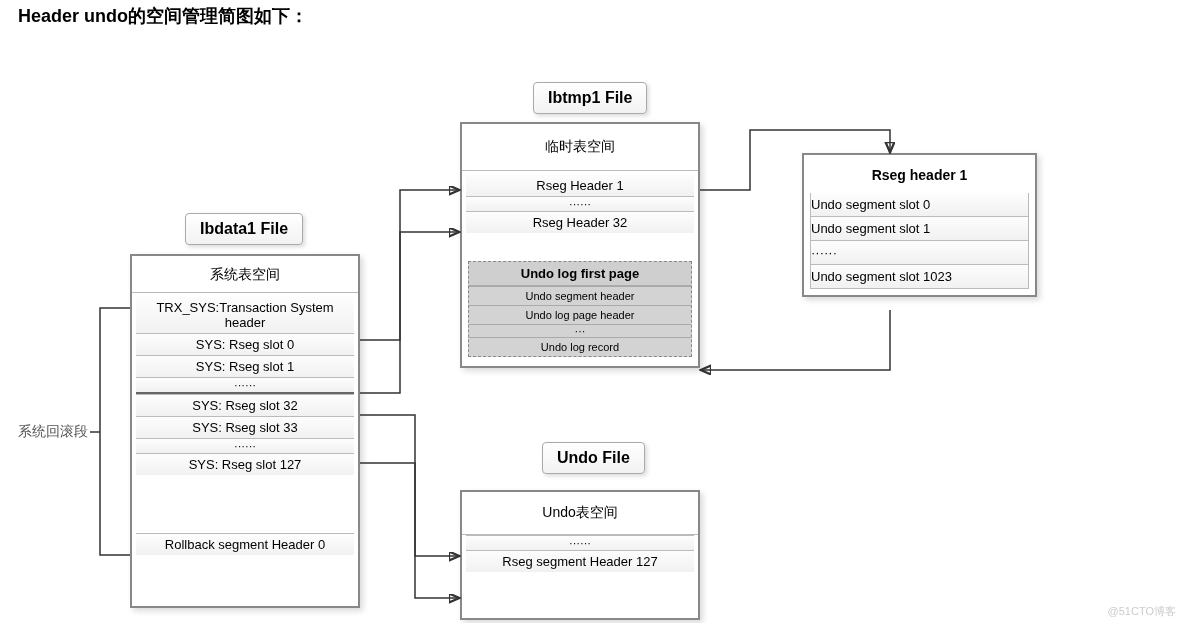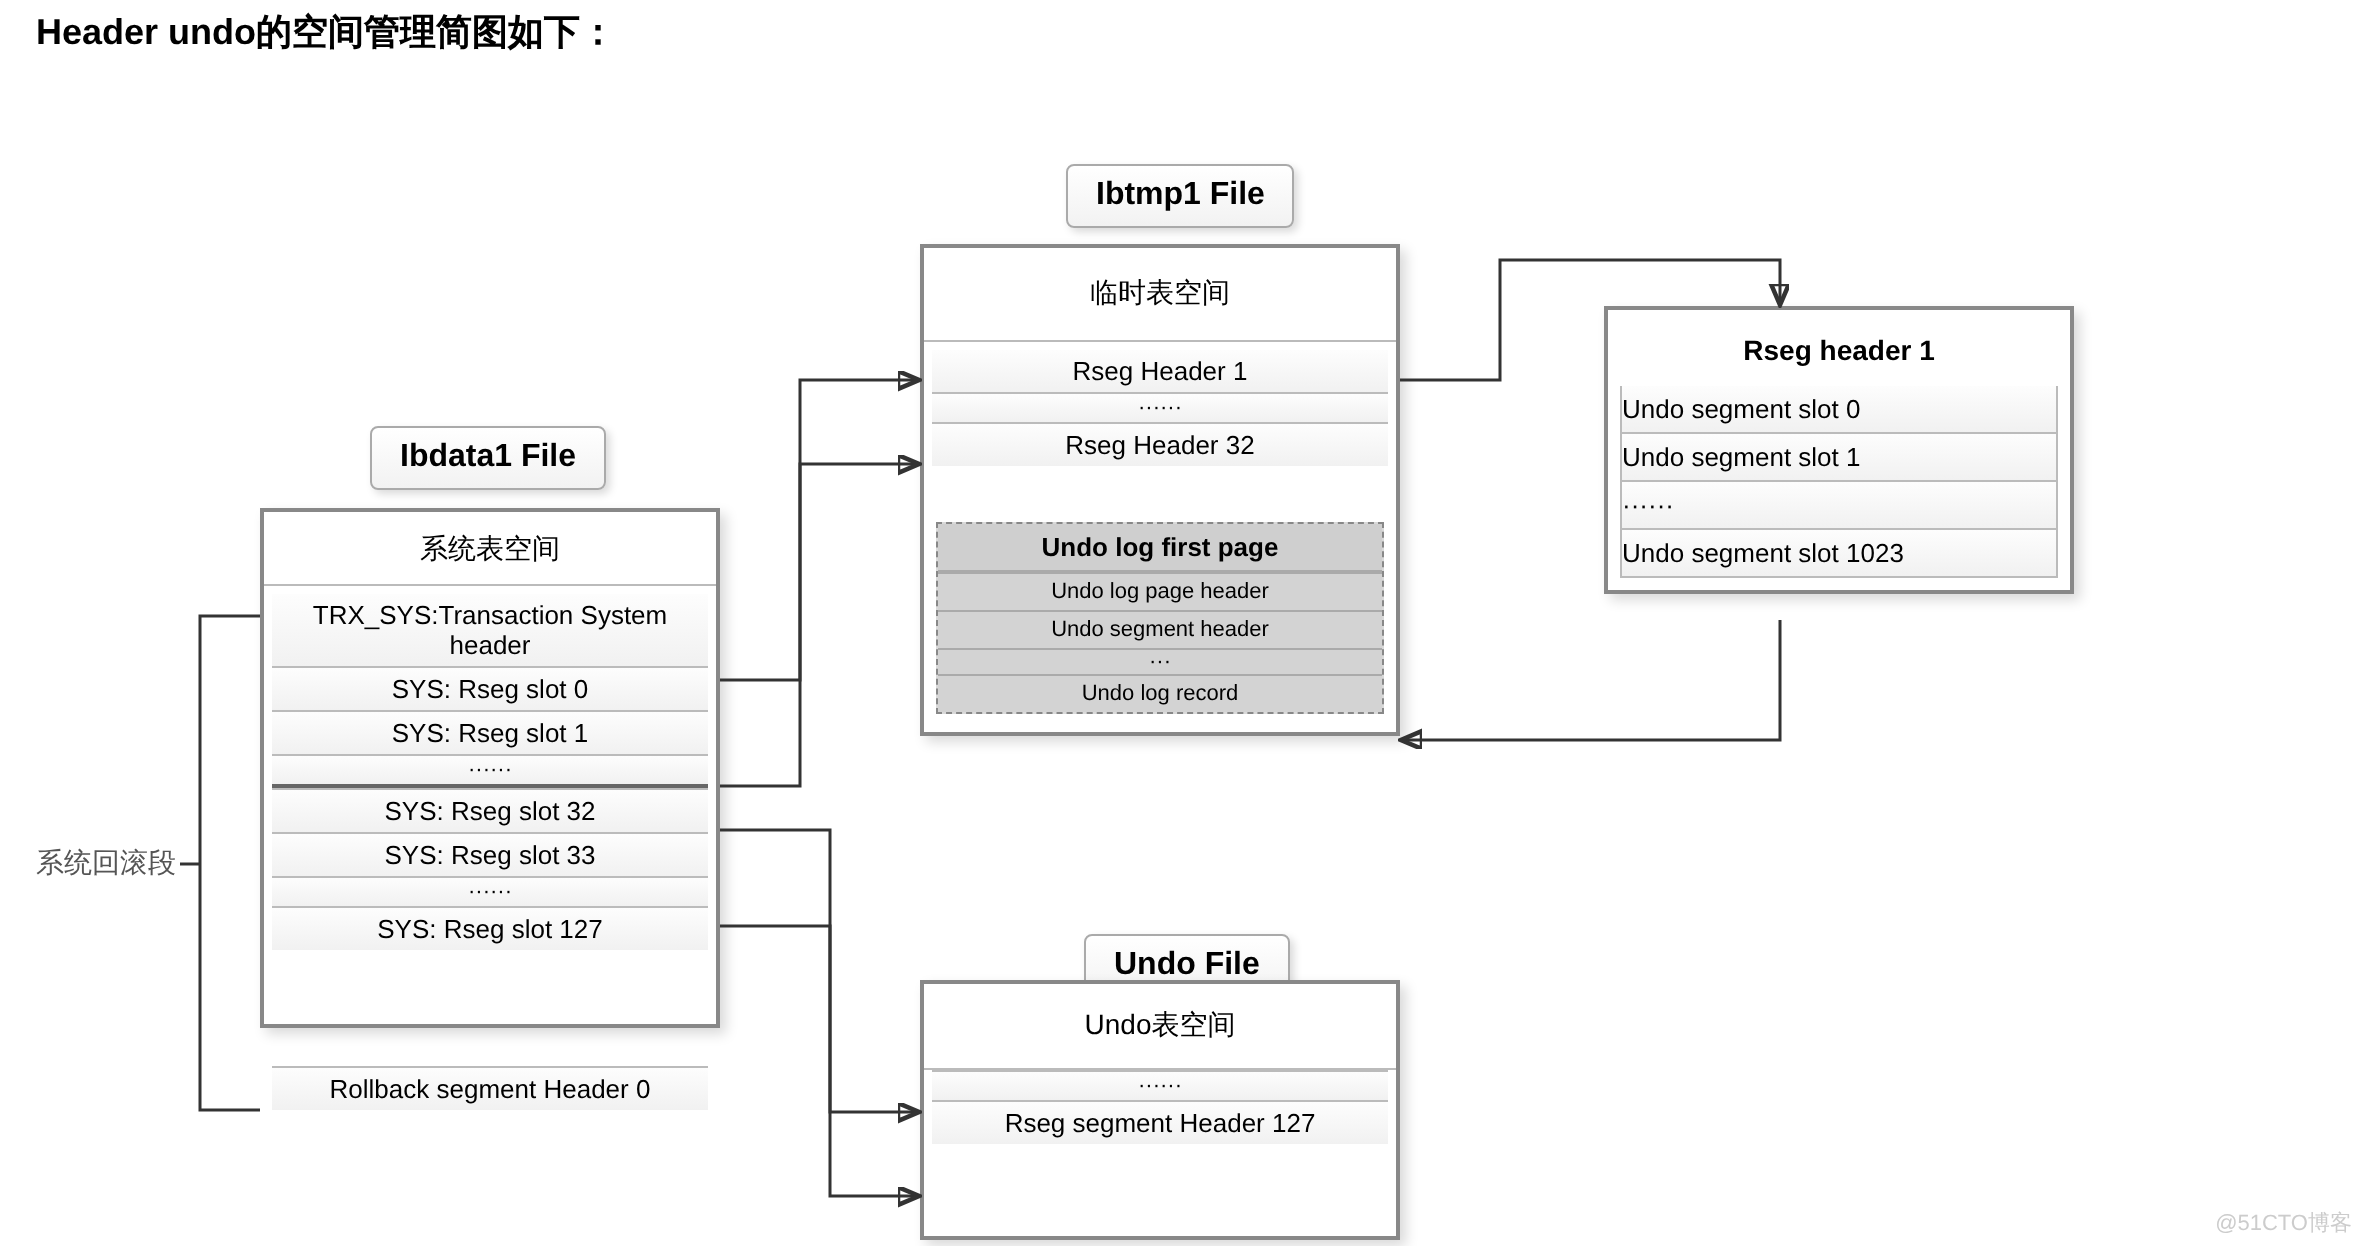--- a/index.html
+++ b/index.html
@@ -123,23 +123,23 @@
 </style>
 </head>
 <body>
 
 <div class="title">Header undo的空间管理简图如下：</div>
 
 <div class="caption" style="left:18px; top:423px;">系统回滚段</div>
 
 <div class="label-box" style="left:185px; top:213px;">Ibdata1 File</div>
 <div class="label-box" style="left:533px; top:82px;">Ibtmp1 File</div>
-<div class="label-box" style="left:542px; top:467px;">Undo File</div>
-
-<div class="file-box" style="left:130px; top:254px; width:230px; height:260px;">
+<div class="label-box" style="left:542px; top:442px;">Undo File</div>
+
+<div class="file-box" style="left:130px; top:254px; width:230px; height:354px;">
   <div class="file-header">系统表空间</div>
   <div class="row first">TRX_SYS:Transaction System header</div>
   <div class="row">SYS: Rseg slot 0</div>
   <div class="row">SYS: Rseg slot 1</div>
   <div class="row thin">······</div>
   <div class="hr-thick"></div>
   <div class="row">SYS: Rseg slot 32</div>
   <div class="row">SYS: Rseg slot 33</div>
   <div class="row thin">······</div>
   <div class="row">SYS: Rseg slot 127</div>
@@ -149,22 +149,22 @@
 </div>
 
 <div class="file-box" style="left:460px; top:122px; width:240px; height:246px;">
   <div class="file-header" style="padding:14px 0;">临时表空间</div>
   <div class="row first">Rseg Header  1</div>
   <div class="row thin">······</div>
   <div class="row">Rseg Header  32</div>
   <div class="gap" style="height:22px;"></div>
   <div class="undo-group">
     <div class="g-title">Undo log first page</div>
+    <div class="g-row">Undo segment header</div>
     <div class="g-row">Undo log  page header</div>
-    <div class="g-row">Undo segment header</div>
     <div class="g-row" style="padding:0;">···</div>
     <div class="g-row">Undo log record</div>
   </div>
 </div>
 
 <div class="file-box" style="left:460px; top:490px; width:240px; height:130px;">
   <div class="file-header" style="padding:12px 0;">Undo表空间</div>
   <div class="row thin">······</div>
   <div class="row">Rseg segment Header  127</div>
 </div>

